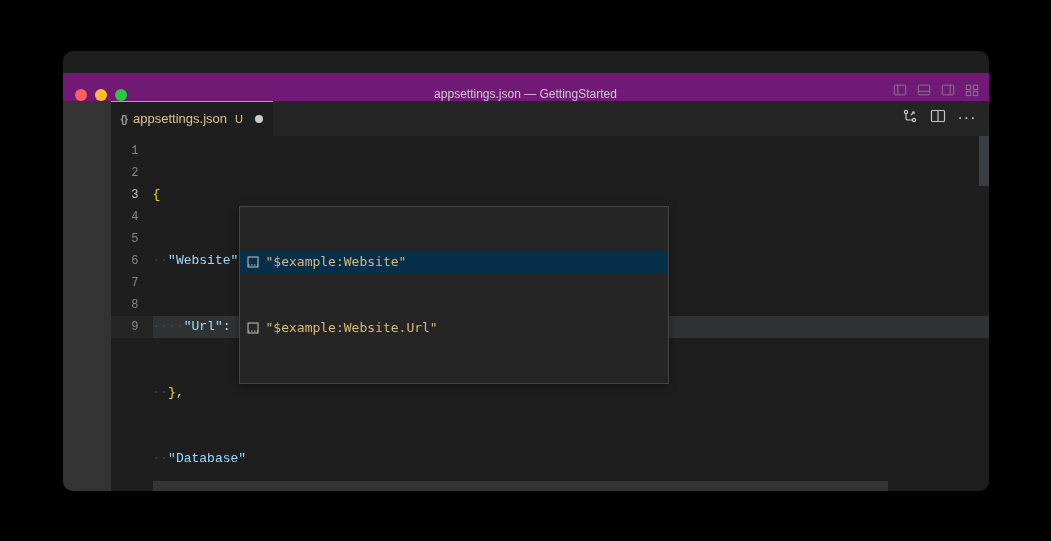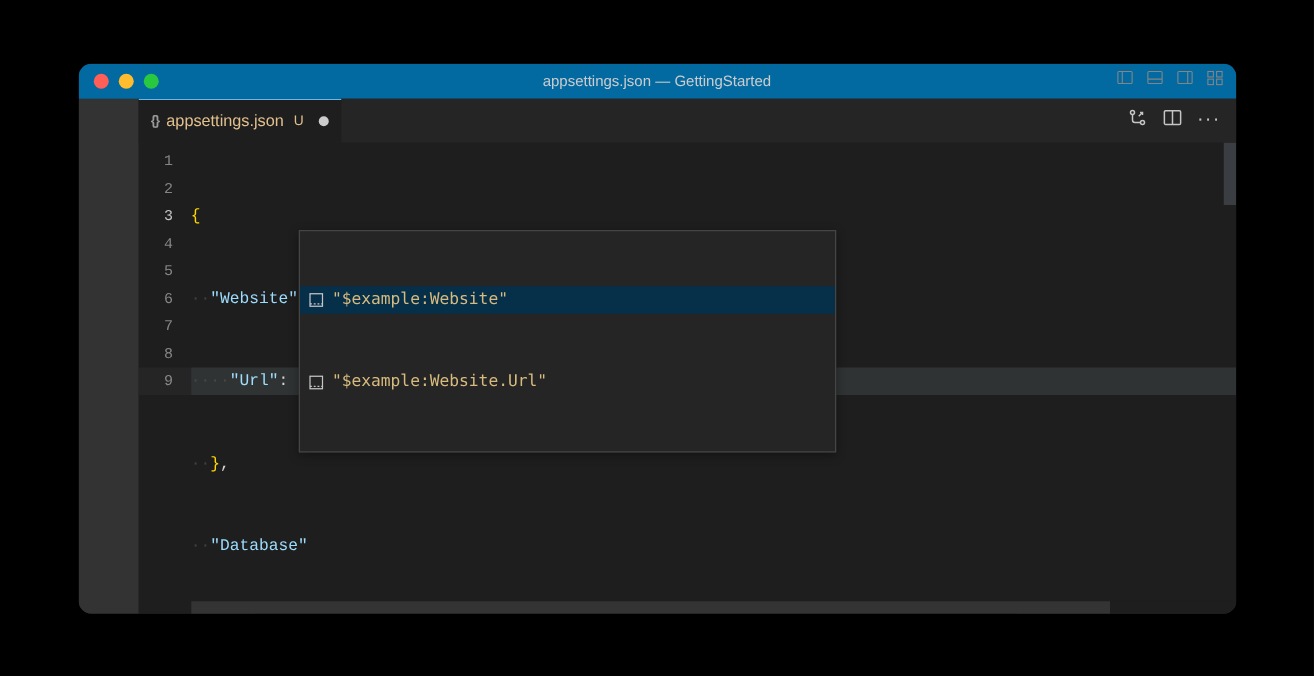--- a/index.html
+++ b/index.html
@@ -18,25 +18,26 @@
       height: 440px;
       background: #1e1e1e;
       border-radius: 10px;
       overflow: hidden;
       box-shadow: 0 20px 60px rgba(0,0,0,0.5);
       display: flex;
       flex-direction: column;
     }
     .titlebar {
       height: 28px;
-      background: #0369a1;
-      display: flex;
-      align-items: center;
+      background: #701a75;
+      display: flex;
+      align-items: flex-end;
       position: relative;
       flex-shrink: 0;
+      margin-top: 22px;
     }
     .traffic-lights {
       display: flex;
       gap: 8px;
       padding-left: 12px;
     }
     .traffic-light {
       width: 12px;
       height: 12px;
       border-radius: 50%;

